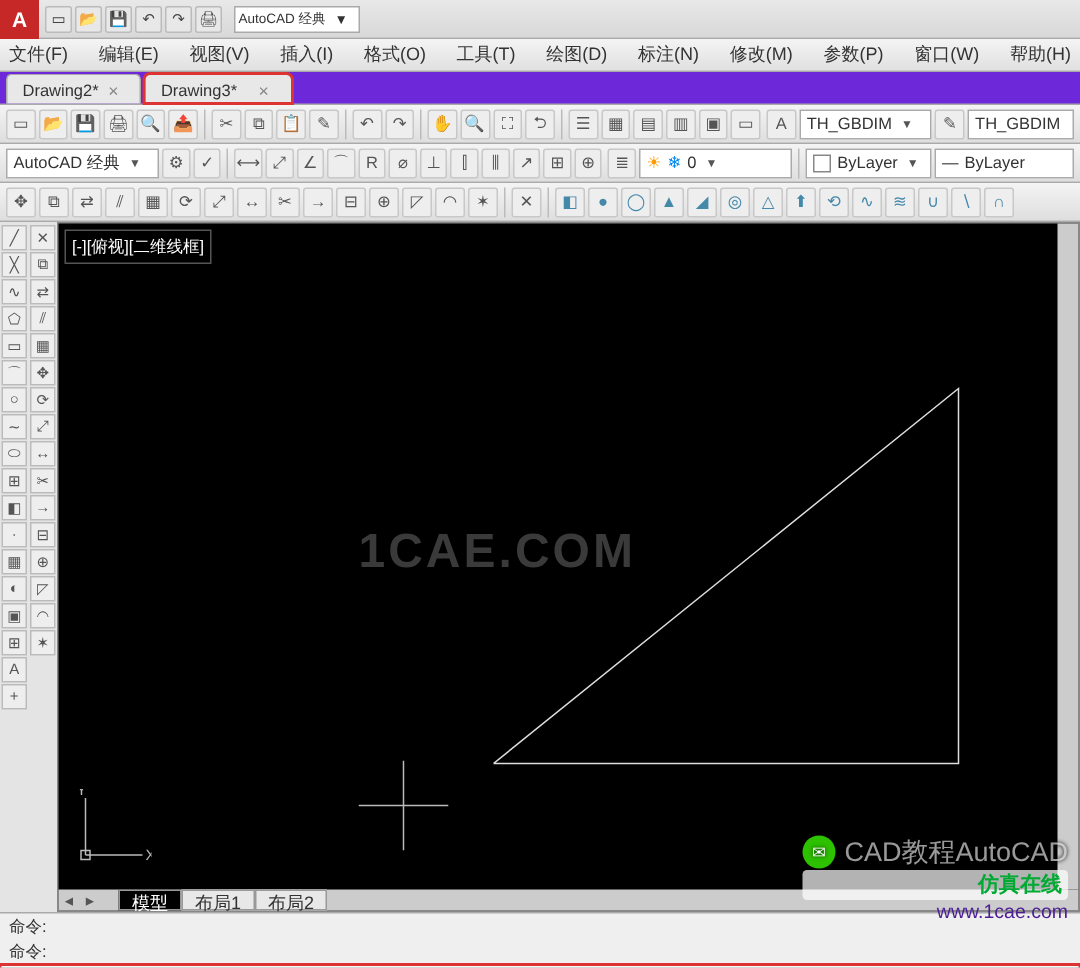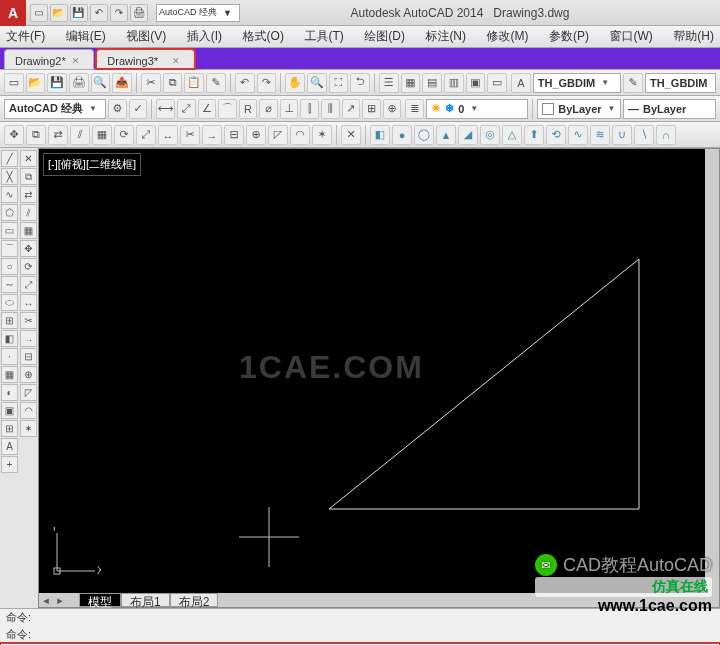--- a/index.html
+++ b/index.html
@@ -19,21 +19,21 @@
 .menu-item { color: #333; font-size: 12px; cursor: pointer; }
 
 .doc-tabs { height: 22px; background: #6d28d9; display: flex; align-items: flex-end; border-bottom: 1px solid #aaa; padding-left: 4px; }
 .doc-tab { height: 20px; padding: 2px 14px 0 10px; background: #e8e8e8; border: 1px solid #aaa; border-bottom: none; border-radius: 4px 4px 0 0; margin-right: 2px; font-size: 11px; color: #333; display:flex; align-items:center; gap:6px; }
 .doc-tab.highlighted { outline: 2px solid #d33; outline-offset: -1px; gap: 14px; }
 .tab-close { font-size: 9px; color:#888; }
 
 .toolbar-row { height: 26px; background: linear-gradient(#f4f4f4,#dedede); display: flex; align-items: center; padding: 0 4px; gap: 2px; border-bottom: 1px solid #aaa; }
 .tb-btn { width: 20px; height: 20px; border: 1px solid #c8c8c8; background: #eee; border-radius: 2px; display:flex; align-items:center; justify-content:center; font-size:11px; color:#555; }
 .tb-sep { width: 1px; height: 20px; background: #bbb; margin: 0 2px; }
-.tb-combo { height: 20px; border: 1px solid #aaa; background: #fff; display:flex; align-items:center; padding: 0 4px; font-size:11px; color:#333; gap:4px;font-weight:bold; }
+.tb-combo { height: 20px; border: 1px solid #aaa; background: #fff; display:flex; align-items:center; padding: 0 4px; font-size:11px; color:#333; gap:4px; }
 .tb-combo .sw { width:12px; height:12px; border:1px solid #888; background:#fff; }
 .flex1 { flex:1; }
 
 .workspace { display:flex; height: 460px; }
 .left-tools { width: 38px; background: #e4e4e4; display:flex; }
 .tool-col { width:19px; display:flex; flex-direction:column; gap:1px; padding:2px 1px; }
 .tool-btn { width:17px; height:17px; border:1px solid #bbb; background:#eee; display:flex; align-items:center; justify-content:center; font-size:10px; color:#555; }
 
 .canvas-wrap { flex:1; position:relative; background:#000; border:1px solid #888; }
 .viewport-label { position:absolute; top:4px; left:4px; color:#fff; font-size:11px; padding:3px 4px; border:1px solid #555; background:#000; }
@@ -49,43 +49,39 @@
 
 .cmd-area { height: 44px; background:#efefef; border-top:1px solid #aaa; font-size:11px; display:flex; flex-direction:column; }
 .cmd-line { padding:1px 6px; color:#333; }
 .cmd-input-row { display:flex; align-items:center; border-top:1px solid #ccc; background:#f8f8f8; height:20px; }
 .cmd-text { flex:1; padding:0 2px; color:#555; font-size:11px; }
 .cmd-highlight { outline: 2px solid #d33; outline-offset:-1px; }
 
 .overlay-wm { position:absolute; right:8px; bottom:30px; text-align:right; pointer-events:none; }
 .overlay-wm .l1 { color:rgba(255,255,255,0.6); font-size:18px; text-shadow:0 0 3px #000; display:flex; align-items:center; justify-content:flex-end; gap:6px; }
 .overlay-wm .l2 { color:#0a3; font-size:14px; font-weight:bold; background:rgba(255,255,255,0.7); padding:1px 4px; border-radius:3px; }
-.overlay-wm .l3 { color:#000000; font-size:16px; font-weight:bold; }
+.overlay-wm .l3 { color:#4c1d95; font-size:13px; font-weight:normal; }
 .wechat-ico { width:22px; height:22px; border-radius:50%; background:#2dc100; display:inline-flex; align-items:center; justify-content:center; color:#fff; font-size:11px; }
 </style>
 </head>
 <body>
 
 <div class="titlebar">
   <div class="app-logo">A</div>
   <div class="qat">
     <div class="qat-btn">▭</div>
     <div class="qat-btn">📂</div>
     <div class="qat-btn">💾</div>
     <div class="qat-btn">↶</div>
     <div class="qat-btn">↷</div>
     <div class="qat-btn">🖨</div>
   </div>
   <div class="search-box">
     <span>AutoCAD 经典</span>
     <span class="caret">▼</span>
-  </div>
-  <div class="title-center">
-    <span>Autodesk AutoCAD 2014</span>&nbsp;&nbsp;
-    <span>Drawing3.dwg</span>
   </div>
   <div class="title-right"></div>
 </div>
 
 <div class="menubar">
   <span class="menu-item">文件(F)</span>
   <span class="menu-item">编辑(E)</span>
   <span class="menu-item">视图(V)</span>
   <span class="menu-item">插入(I)</span>
   <span class="menu-item">格式(O)</span>

